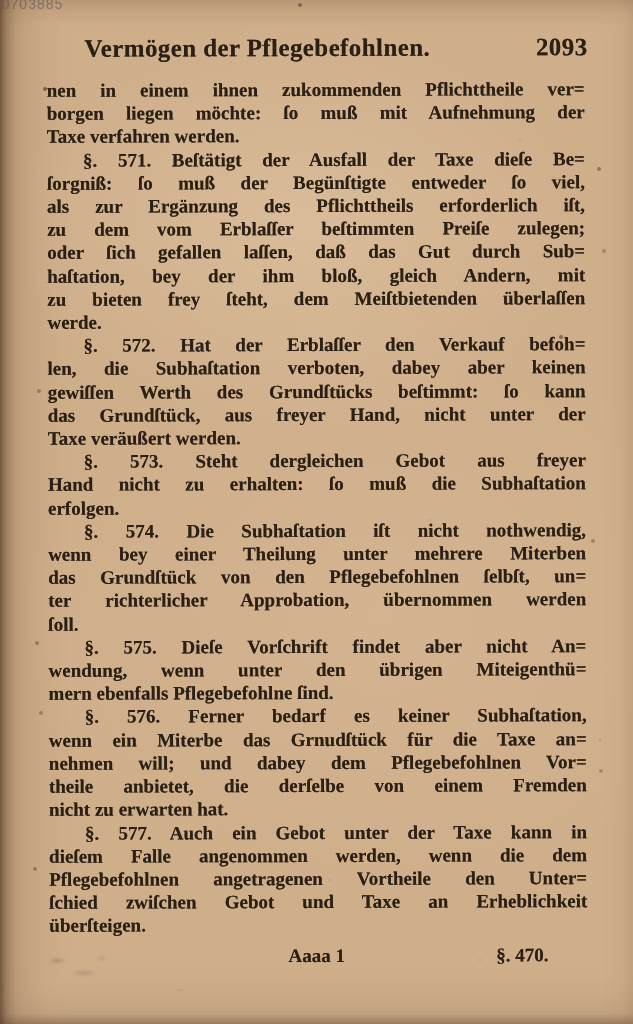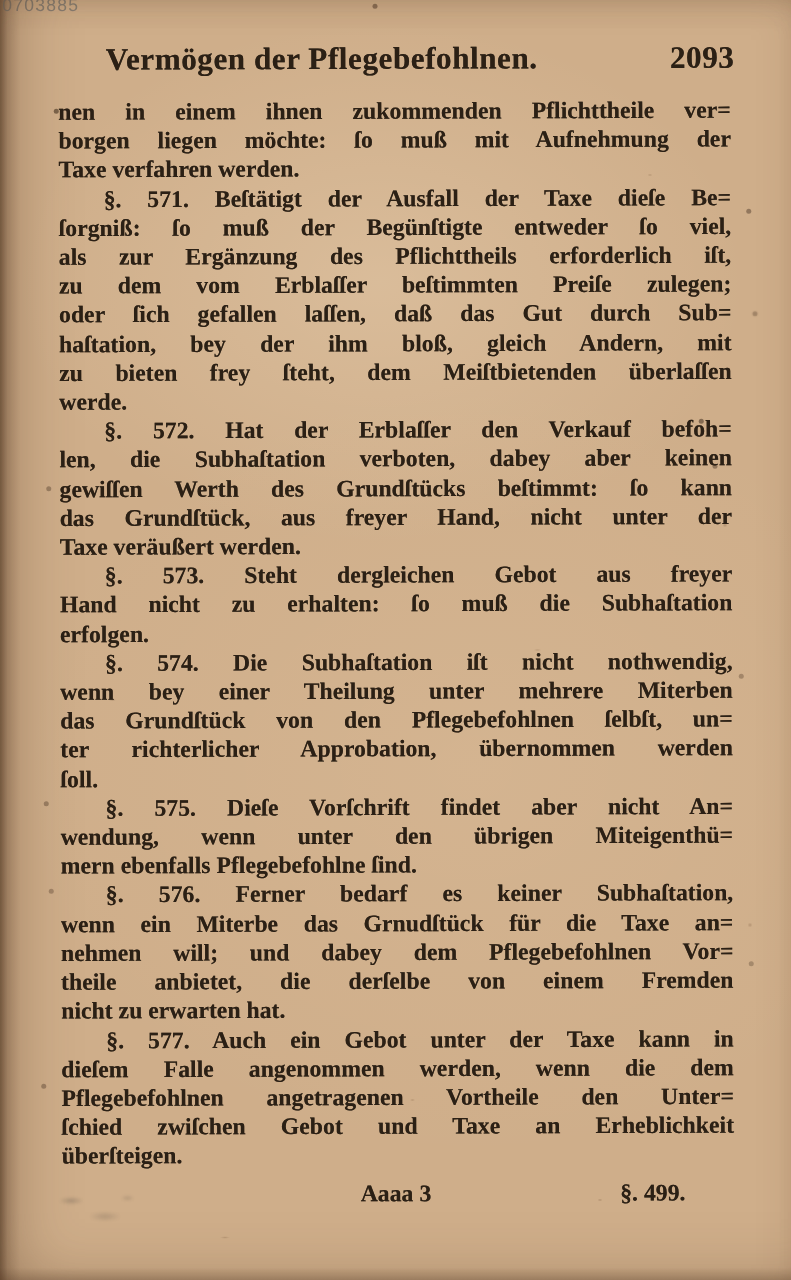--- a/index.html
+++ b/index.html
@@ -152,20 +152,20 @@
         <div class="para">
           <div class="line just ind">§. 577.  Auch ein Gebot unter der Taxe kann in</div>
           <div class="line just">dieſem Falle angenommen werden, wenn die dem</div>
           <div class="line just">Pflegebefohlnen angetragenen Vortheile den Unter=</div>
           <div class="line just">ſchied zwiſchen Gebot und Taxe an Erheblichkeit</div>
           <div class="line">überſteigen.</div>
         </div>
       </div>
 
     <div class="footer">
-      <span class="sig">Aaaa 3</span>
-      <span class="catch">§. 499.</span>
+      <span class="sig">Aaaa 1</span>
+      <span class="catch">§. 470.</span>
     </div>
   </div>
 
   <div class="specks"></div>
   <div class="smudge"></div>
 </div>
 
 </body></html>

